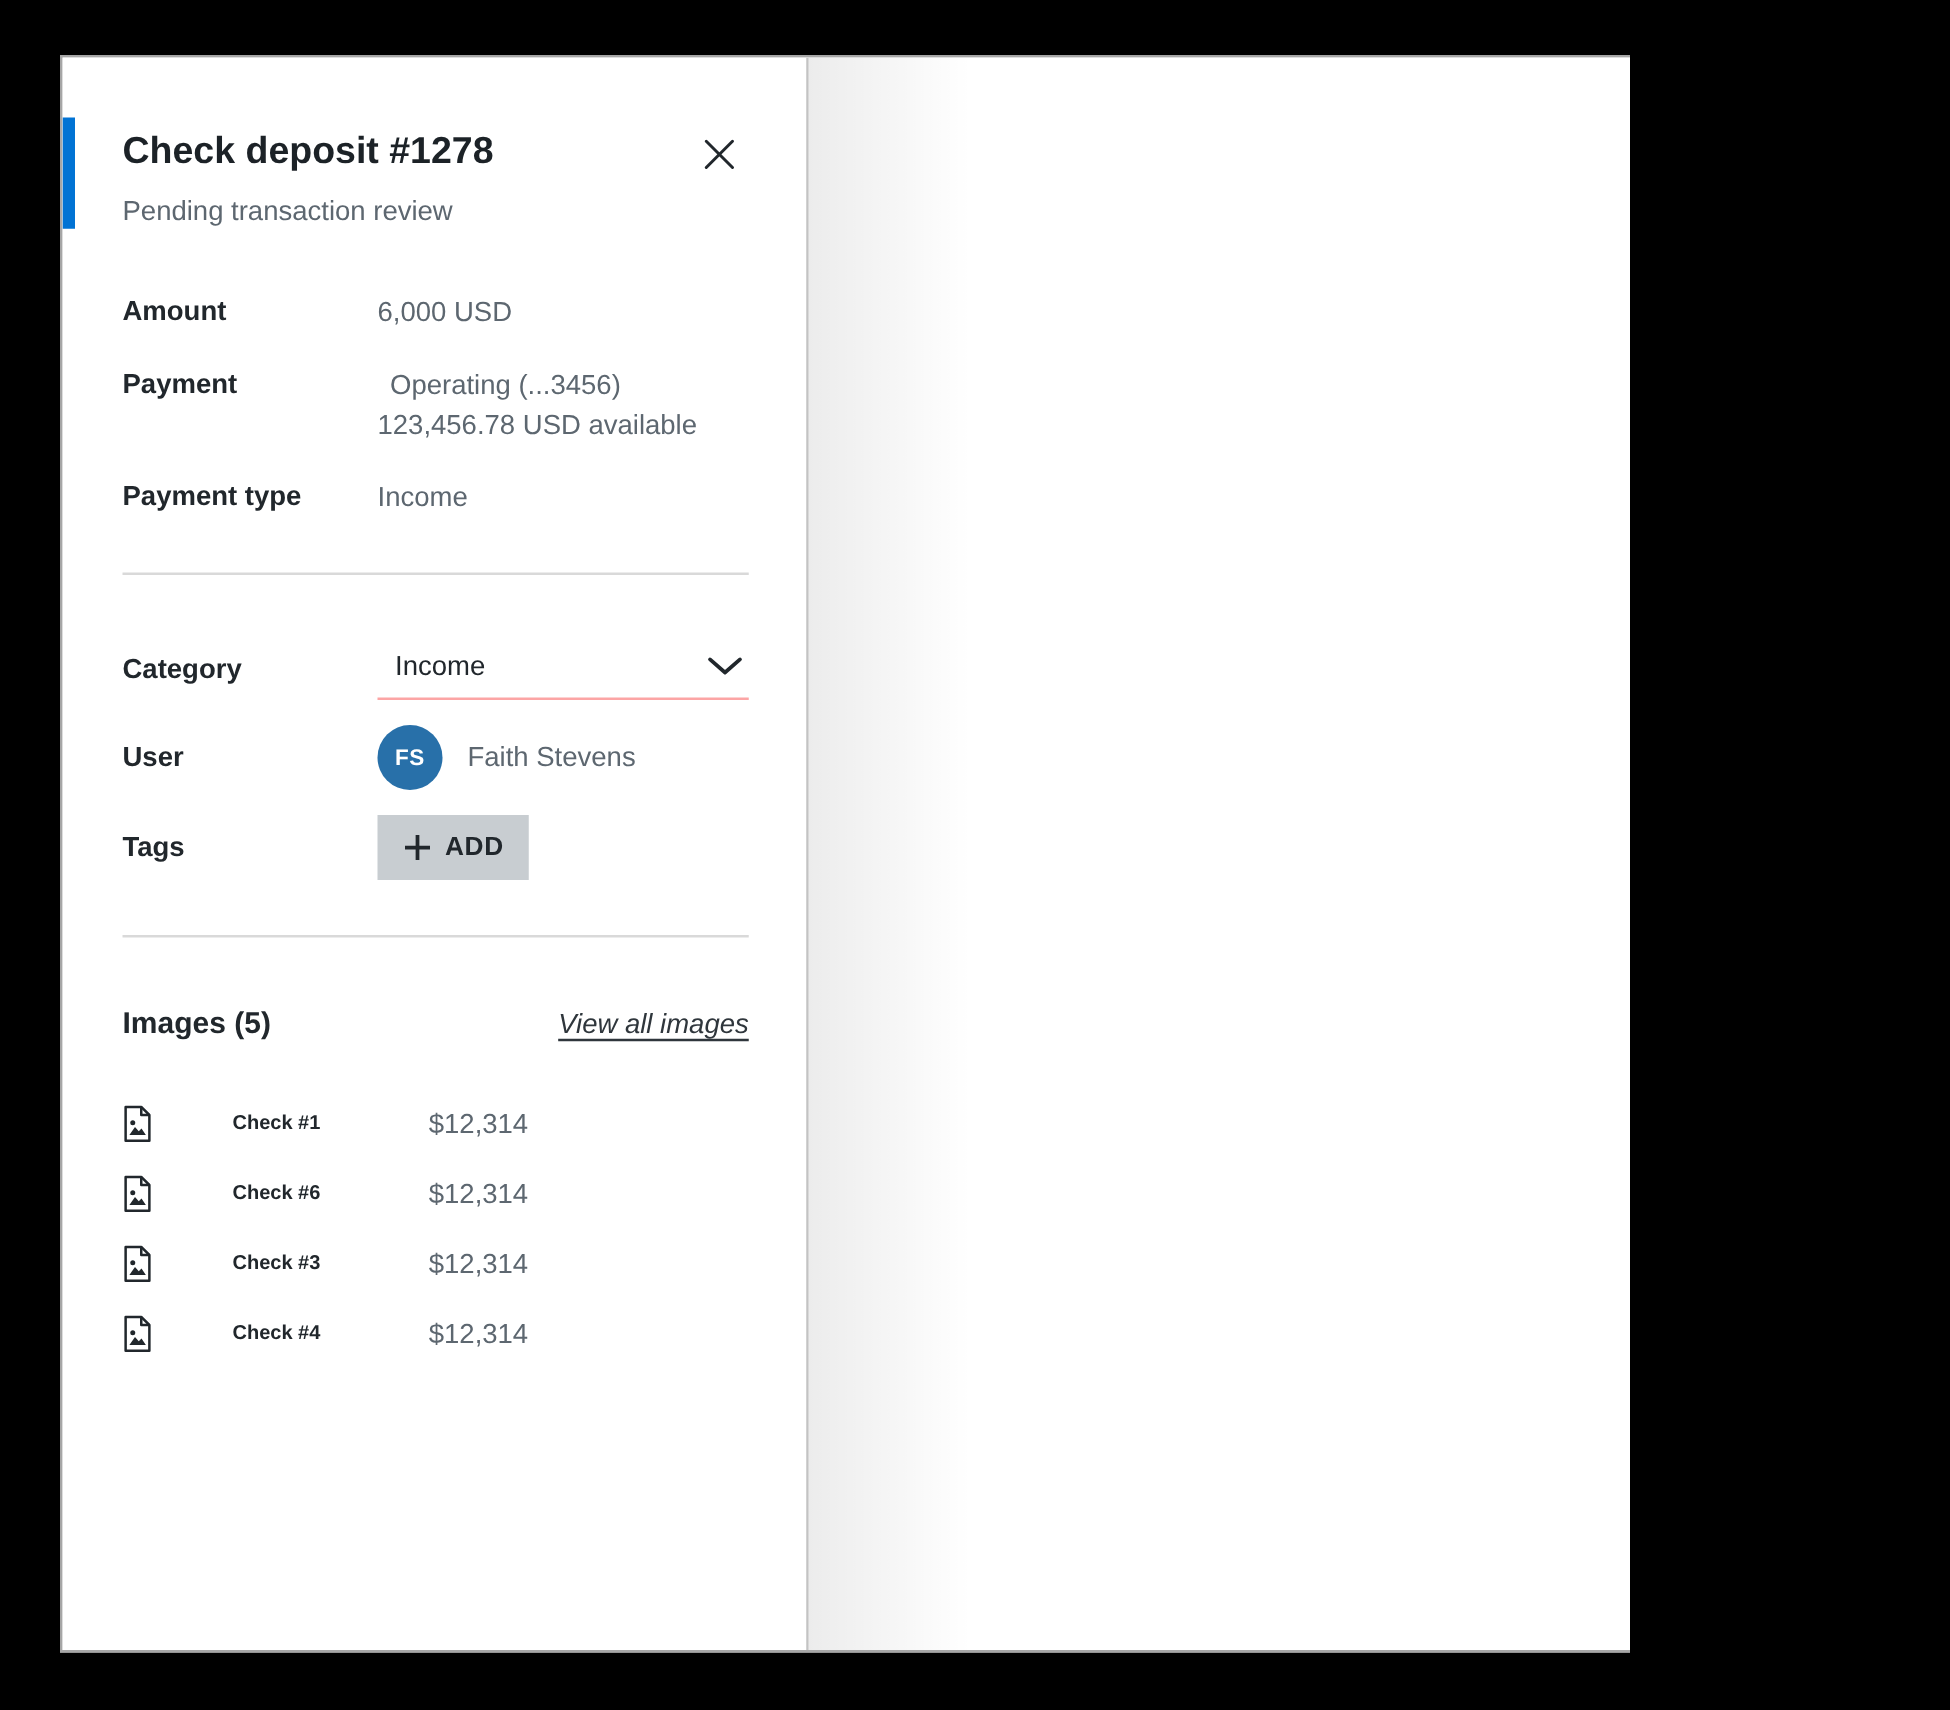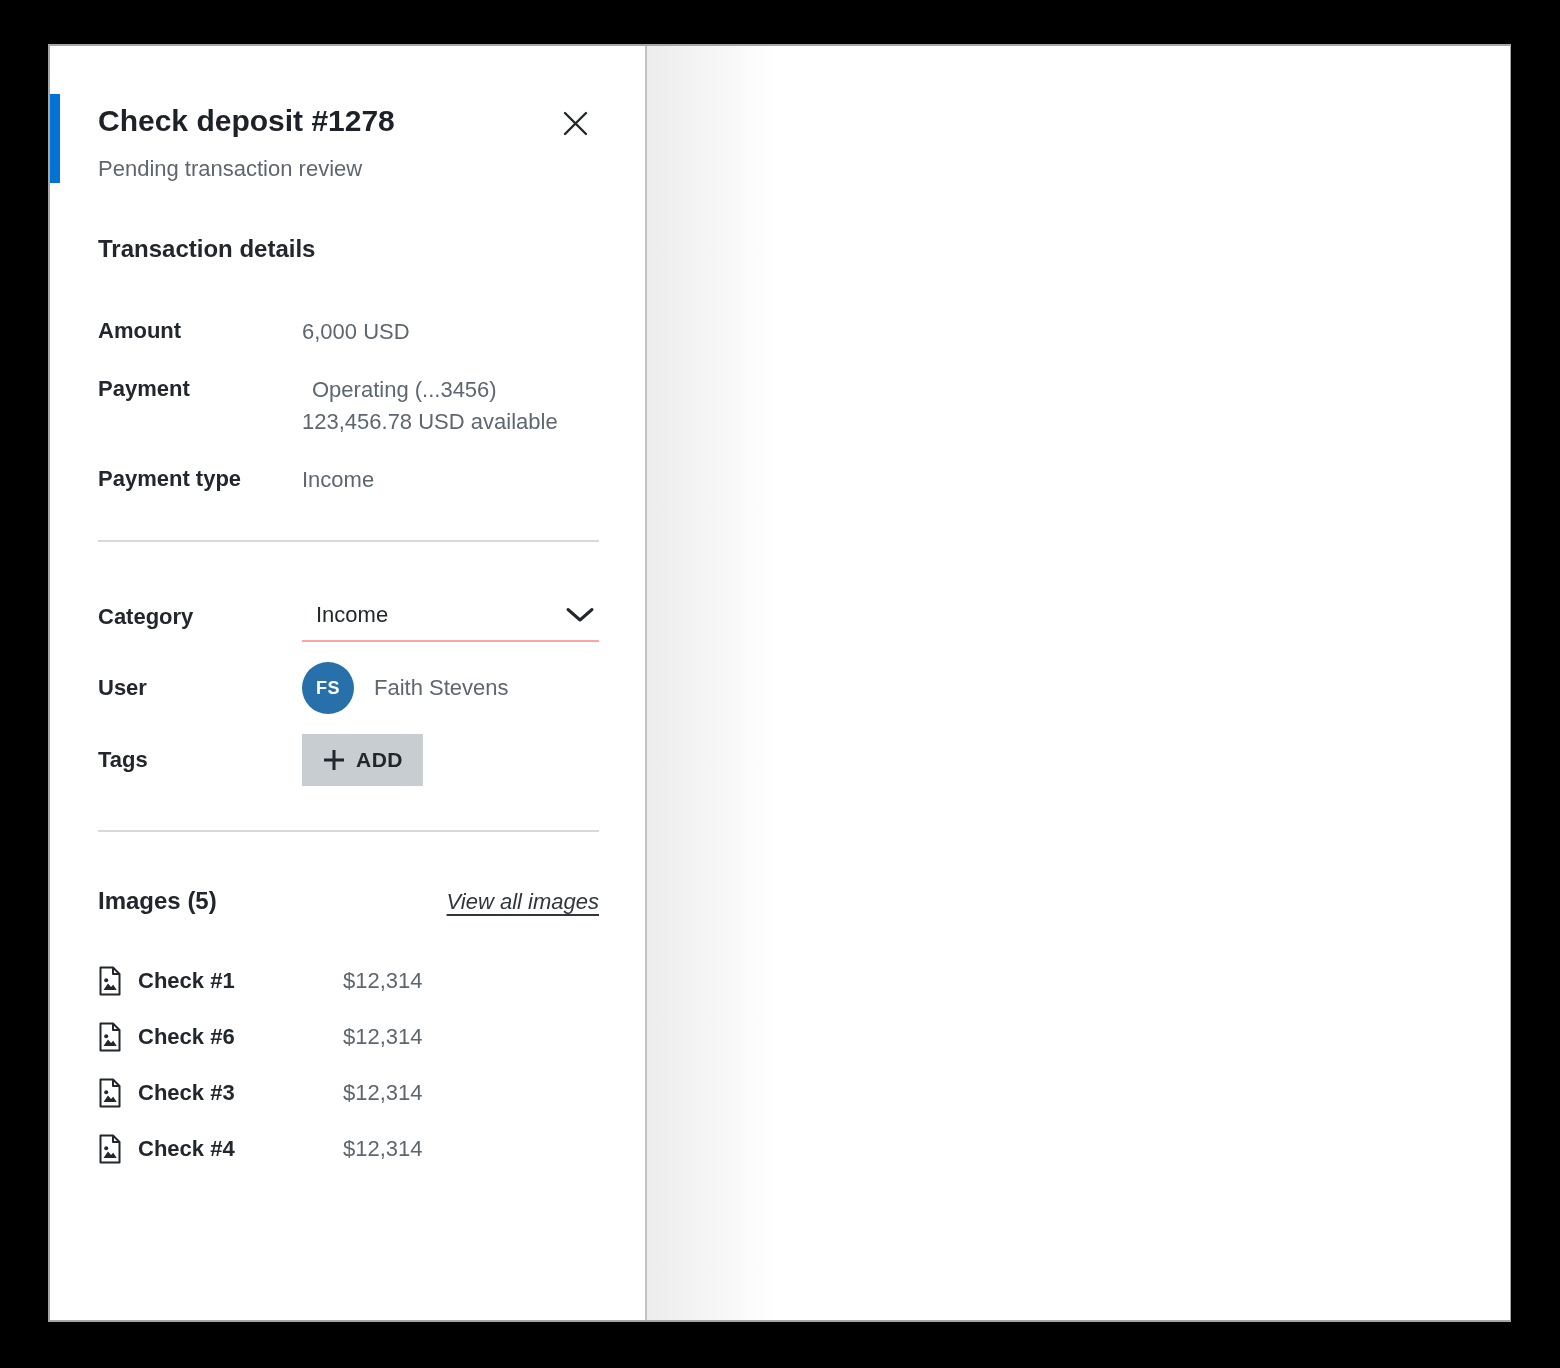--- a/index.html
+++ b/index.html
@@ -6,21 +6,21 @@
     margin: 0;
     padding: 0;
     width: 1560px;
     height: 1368px;
     background: #000000;
     font-family: "Liberation Sans", sans-serif;
     -webkit-font-smoothing: antialiased;
   }
   .stage {
     position: relative;
-    width: 1511px;
+    width: 1304px;
     height: 1368px;
     background: #000000;
     overflow: hidden;
   }
   .window {
     position: absolute;
     left: 48px;
     top: 44px;
     width: 1460px;
     height: 1274px;
@@ -204,23 +204,24 @@
   }
   .image-row {
     display: grid;
     grid-template-columns: 40px 205px 1fr;
     align-items: center;
     margin-bottom: 26px;
     height: 30px;
     cursor: pointer;
   }
   .image-name {
-    font-size: 22px;
-    font-weight: 600;
-    color: #21272c;
+    font-size: 16px;
+    font-weight: 600;
+    color: #21272c;
+    margin-left: 48px;
   }
   .image-amount {
     font-size: 22px;
     font-weight: 400;
     color: #5d6770;
   }
   
   .main-content {
     position: relative;
     flex: 1;
@@ -250,21 +251,20 @@
         <h1 class="drawer-title">Check deposit #1278</h1>
         <button class="close-btn">
           <svg width="27" height="27" viewBox="0 0 27 27">
             <line x1="3" y1="3" x2="24" y2="24" stroke="#21272c" stroke-width="2.4" stroke-linecap="round"></line>
             <line x1="24" y1="3" x2="3" y2="24" stroke="#21272c" stroke-width="2.4" stroke-linecap="round"></line>
           </svg>
         </button>
       </div>
       <p class="subtitle">Pending transaction review</p>
 
-      <h2 class="section-heading">Transaction details</h2>
 
       <div class="detail-rows">
         <div class="detail-row">
           <div class="detail-label">Amount</div>
           <div class="detail-value">6,000 USD</div>
         </div>
         <div class="detail-row">
           <div class="detail-label">Payment</div>
           <div class="detail-value">
             <div class="acct-line1">Operating (...3456)</div>

